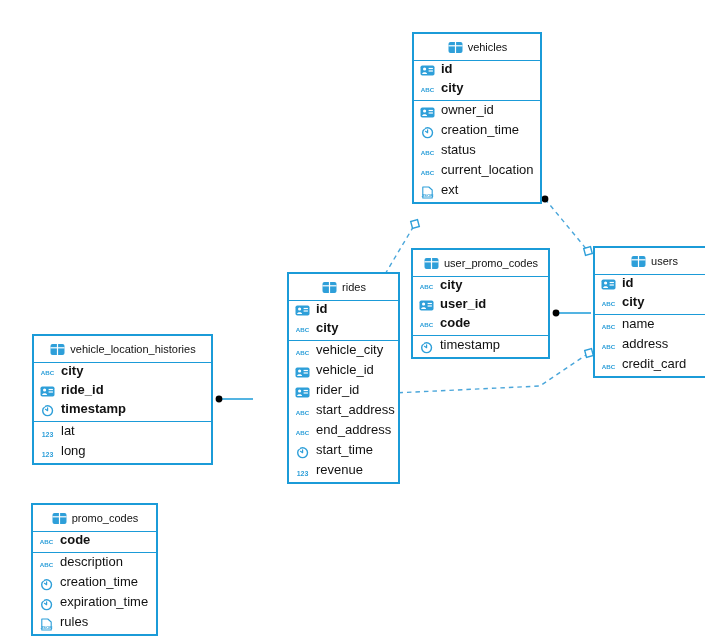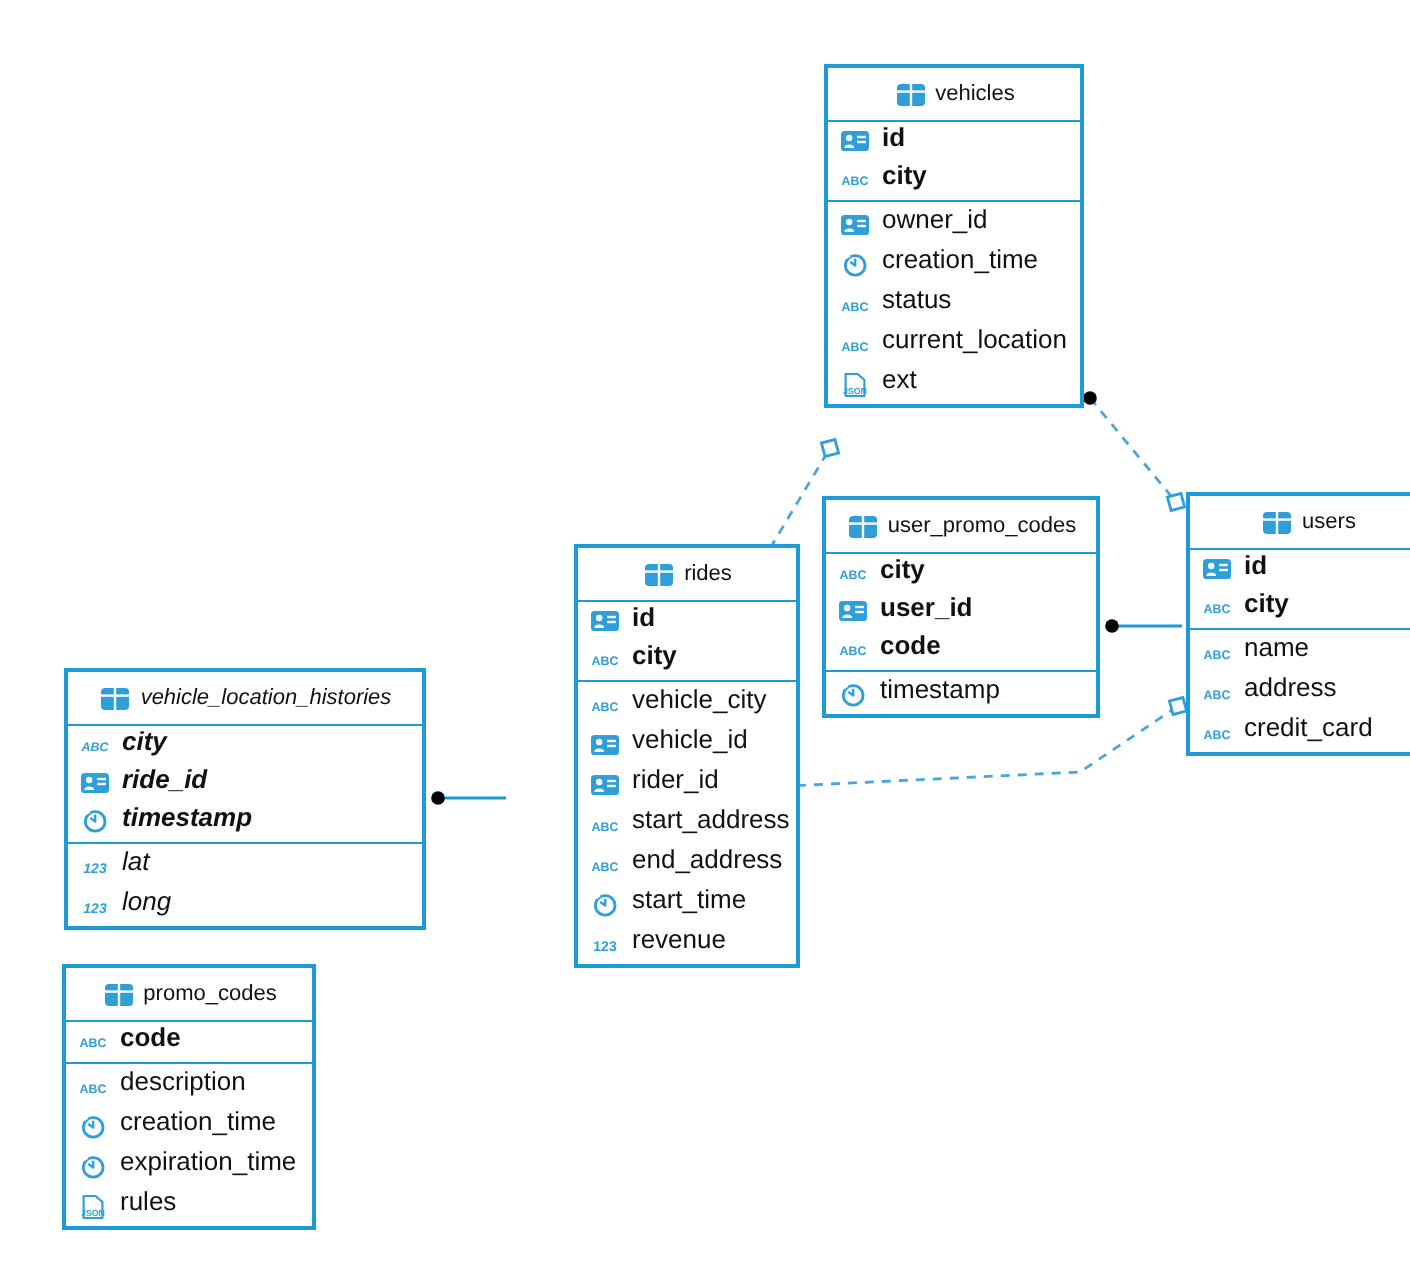--- a/index.html
+++ b/index.html
@@ -342,21 +342,21 @@
       </div>
       <div class="erd-row">
         <span class="icon">
           <svg width="17" height="13" viewBox="0 0 17 13">
             <text x="8.5" y="9.6" text-anchor="middle" font-size="7" font-weight="600" fill="#2e9fd9" font-family="Liberation Sans, sans-serif">123</text>
           </svg>
         </span>
         <span class="col-label">revenue</span>
       </div>
     </div>
-    <div class="erd-table" style="left: 32px; top: 334px; width: 181px; font-style: italic;">
+    <div class="erd-table" style="left: 32px; top: 334px; width: 181px;">
       <div class="erd-header">
         <span class="icon">
           <svg width="15" height="13" viewBox="0 0 15 13">
             <rect x="0.5" y="1" width="14" height="11" rx="2" fill="#2e9fd9"></rect>
             <line x1="0.5" y1="4.8" x2="14.5" y2="4.8" stroke="#fff" stroke-width="1.2"></line>
             <line x1="7.5" y1="1" x2="7.5" y2="12" stroke="#fff" stroke-width="1.2"></line>
           </svg>
         </span>
         <span class="erd-title">vehicle_location_histories</span>
       </div>
@@ -401,21 +401,21 @@
       </div>
       <div class="erd-row">
         <span class="icon">
           <svg width="17" height="13" viewBox="0 0 17 13">
             <text x="8.5" y="9.6" text-anchor="middle" font-size="7" font-weight="600" fill="#2e9fd9" font-family="Liberation Sans, sans-serif">123</text>
           </svg>
         </span>
         <span class="col-label">long</span>
       </div>
     </div>
-    <div class="erd-table" style="left: 31px; top: 482px; width: 127px;">
+    <div class="erd-table" style="left: 31px; top: 503px; width: 127px;">
       <div class="erd-header">
         <span class="icon">
           <svg width="15" height="13" viewBox="0 0 15 13">
             <rect x="0.5" y="1" width="14" height="11" rx="2" fill="#2e9fd9"></rect>
             <line x1="0.5" y1="4.8" x2="14.5" y2="4.8" stroke="#fff" stroke-width="1.2"></line>
             <line x1="7.5" y1="1" x2="7.5" y2="12" stroke="#fff" stroke-width="1.2"></line>
           </svg>
         </span>
         <span class="erd-title">promo_codes</span>
       </div>

